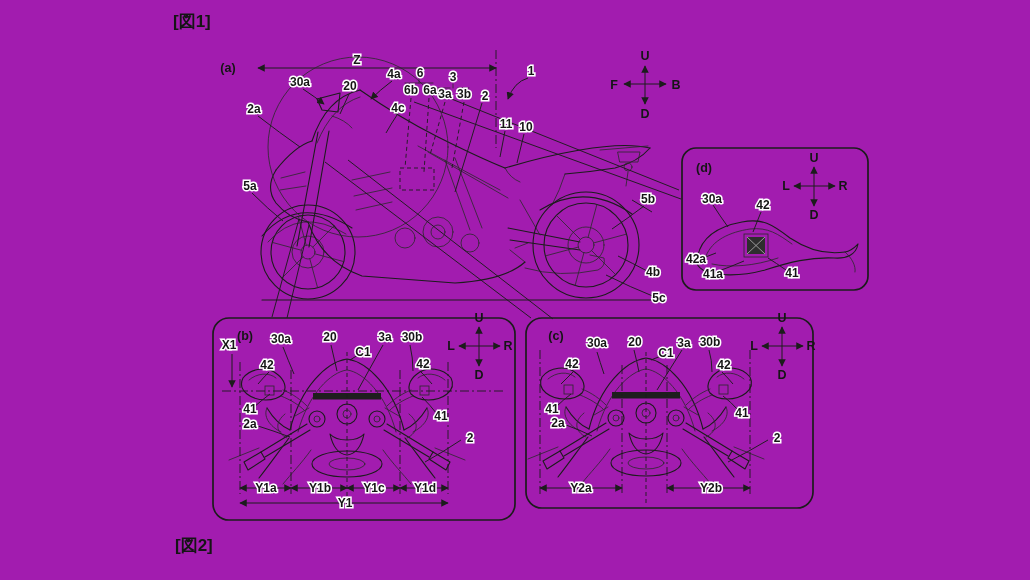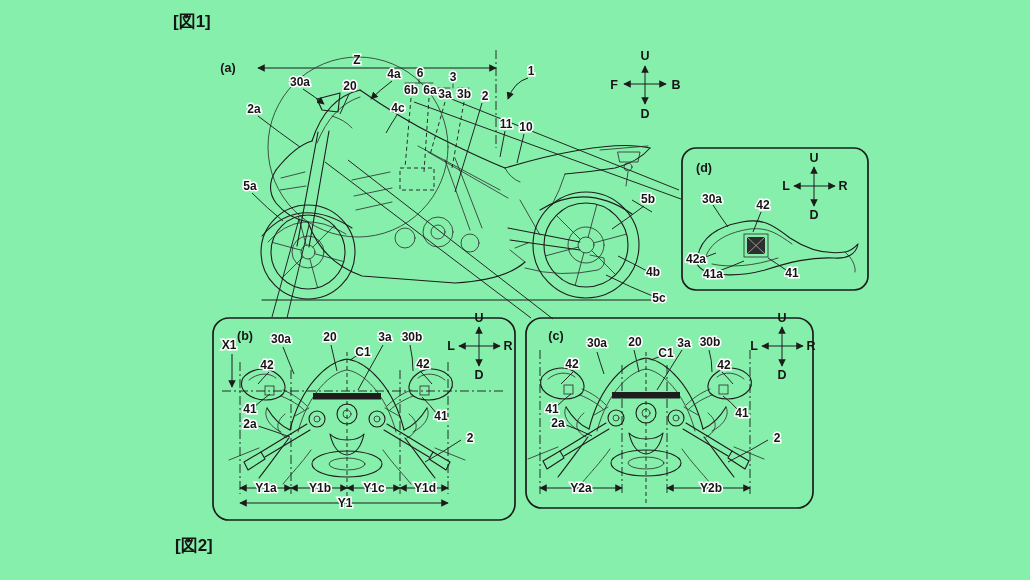--- a/index.html
+++ b/index.html
@@ -1,16 +1,16 @@
 <!DOCTYPE html>
 <html><head>
 <meta charset="utf-8">
 <style>
   html,body{margin:0;padding:0;background:#ffffff;}
-  .canvas{position:relative;width:1030px;height:580px;background:#86efac;overflow:hidden;
+  .canvas{position:relative;width:1030px;height:580px;background:#a21caf;overflow:hidden;
           font-family:"Liberation Sans", sans-serif;}
   svg{position:absolute;left:0;top:0;}
   
   .ln   {fill:none;stroke:#1c1c1c;stroke-width:1.1;stroke-linecap:round;stroke-linejoin:round;}
   .thin {fill:none;stroke:#2a2a2a;stroke-width:0.8;stroke-linecap:round;}
   .box  {fill:none;stroke:#1c1c1c;stroke-width:1.7;}
   .lead {fill:none;stroke:#1c1c1c;stroke-width:0.95;}
   .dashdot{fill:none;stroke:#1c1c1c;stroke-width:0.9;stroke-dasharray:9 3 2 3;}
   .dashed {fill:none;stroke:#1c1c1c;stroke-width:0.9;stroke-dasharray:4 3;}
   .dim  {fill:none;stroke:#1c1c1c;stroke-width:1;marker-start:url(#ah);marker-end:url(#ah);}

